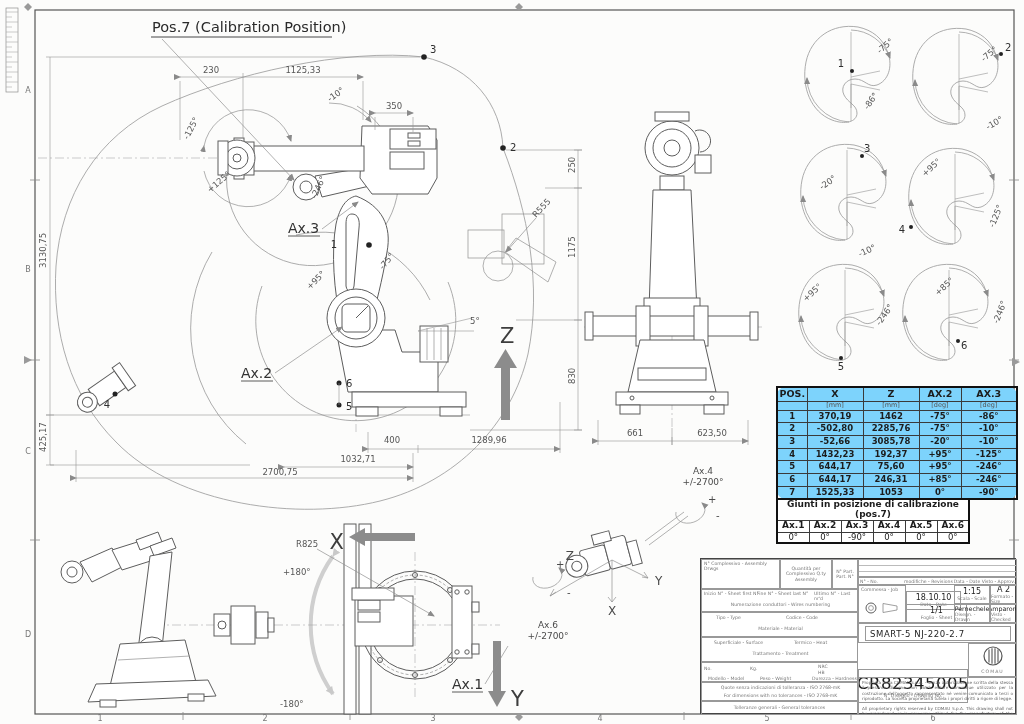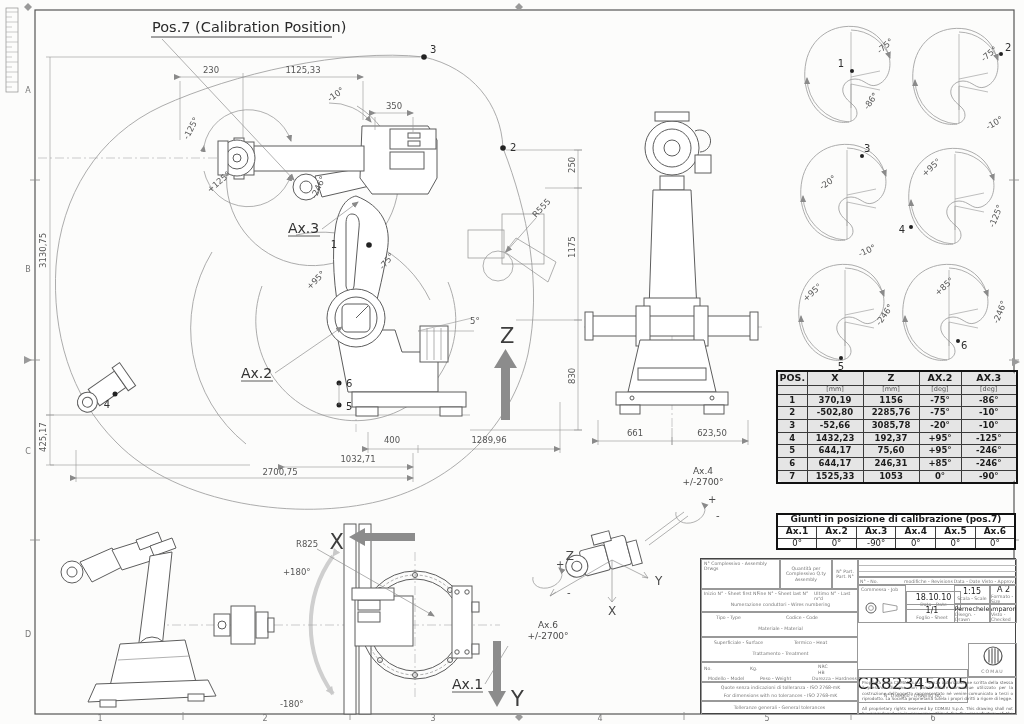--- a/index.html
+++ b/index.html
@@ -20,32 +20,32 @@
   .dt   { font-size:8.5px; fill:#555; }
   .at   { font-size:8.5px; fill:#555; }
   .pt   { font-size:10px; fill:#2e2e2e; }
   .axl  { font-size:14px; fill:#333; }
   .big  { font-size:21px; fill:#3d3d3d; }
   .ttl  { font-size:14.5px; fill:#2a2a2a; }
   .zn   { font-size:8px; fill:#777; }
   .garw { fill:#8c8c8c; stroke:none; }
 
   
-  .pos-table { position:absolute; left:776px; top:370px; width:240px;
-    border-collapse:collapse; table-layout:fixed; background:#e5e5e5;border-radius:12px; }
+  .pos-table { position:absolute; left:776px; top:386px; width:240px;
+    border-collapse:collapse; table-layout:fixed; background:#7dd3fc;border-radius:12px; }
   .pos-table th, .pos-table td { border:1px solid #3a3a3a; text-align:center;
     padding:0; line-height:1.1; color:#1c1c1c; }
   .pos-table { border:2px solid #111; }
   .pos-table thead th.h { font-size:9.5px; font-weight:bold; height:14px; }
   .pos-table thead th.u { font-size:6.5px; font-weight:normal; color:#555; height:9px; }
   .pos-table tbody td { font-size:8.5px; height:12.7px;font-weight:bold; }
   .pos-table tbody td:first-child { font-weight:bold; }
 
   
-  .cal-table { position:absolute; left:776px; top:513px; width:240px;
+  .cal-table { position:absolute; left:776px; top:498px; width:194px;
     border-collapse:collapse; table-layout:fixed; background:#fff; border:2px solid #111; }
   .cal-table th, .cal-table td { border:1px solid #3a3a3a; text-align:center;
     padding:0; color:#1c1c1c; line-height:1.1; }
   .cal-table th.t { font-size:9px; font-weight:bold; height:12px; }
   .cal-table th.h { font-size:9px; font-weight:bold; height:12px; }
   .cal-table td { font-size:8.5px; height:11px; }
 
   
   #titleblock { position:absolute; left:700px; top:558px; width:316px; height:156px;
     border:1.2px solid #444; background:#fff; font-size:4.6px; color:#666; }
@@ -435,21 +435,21 @@
       <th class="u">[mm]</th>
       <th class="u">[mm]</th>
       <th class="u">[deg]</th>
       <th class="u">[deg]</th>
     </tr>
   </thead>
   <tbody>
         <tr>
           <td>1</td>
           <td>370,19</td>
-          <td>1156</td>
+          <td>1462</td>
           <td>-75°</td>
           <td>-86°</td>
         </tr>
         <tr>
           <td>2</td>
           <td>-502,80</td>
           <td>2285,76</td>
           <td>-75°</td>
           <td>-10°</td>
         </tr>
@@ -591,36 +591,41 @@
       <span class="val-s">1:15</span>
       <span class="lab">Scala - Scale</span>
     </div>
   </div>
   <div class="tb" style="left:289px;top:26px;width:27px;height:19px;">
     <div class="stack">
       <span class="val-s">A 2</span>
       <span class="lab">Formato - Size</span>
     </div>
   </div>
-  <div class="tb" style="left:205px;top:45px;width:52px;height:19px;">
+  <div class="tb" style="left:205px;top:45px;width:61px;height:19px;">
     <div class="stack">
       <span class="val-s">1/1</span>
       <span class="lab">Foglio - Sheet</span>
     </div>
   </div>
   <div class="tb" style="left:253px;top:45px;width:36px;height:19px;">
     <div class="stack">
       <span class="val-xs">Pernechele</span>
       <span class="lab">Disegn. - Drawn</span>
     </div>
   </div>
   <div class="tb" style="left:289px;top:45px;width:27px;height:19px;">
     <div class="stack">
       <span class="val-xs">Amparore</span>
       <span class="lab">Visto - Checked</span>
+    </div>
+  </div>
+  <div class="tb" style="left:157px;top:64px;width:159px;height:20px;">
+    <div style="position:absolute;left:6px;top:2px;width:146px;height:15px;border:0.5px solid #999;display:flex;align-items:center;">
+      <span id="model-code" style="padding-left:4px;">SMART-5 NJ-220-2.7</span>
     </div>
   </div>
   <div class="tb ctr" style="left:157px;top:84px;width:110px;height:34px;flex-direction:column;margin-top:26px;">
     <span id="cr-number">CR82345005</span>
     <span class="lab">N° Disegno - Drawing No.</span>
   </div>
   <div class="tb ctr" style="left:267px;top:84px;width:49px;height:34px;flex-direction:column;">
     <svg width="24" height="24">
       <circle cx="12" cy="11" r="9" stroke="#555" fill="none" stroke-width="1.2"></circle>
       <path d="M8,4.5 L8,17.5 M11,3.2 L11,18.8 M14,3.2 L14,18.8 M17,4.5 L17,17.5" stroke="#555" stroke-width="1.1"></path>

